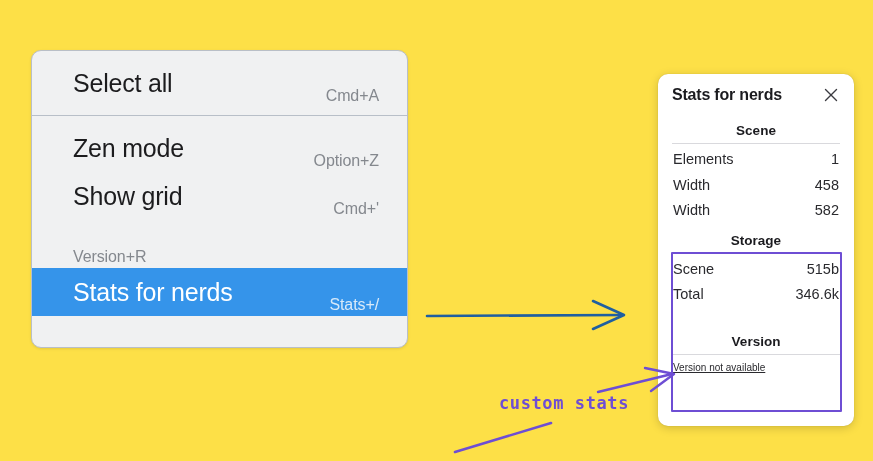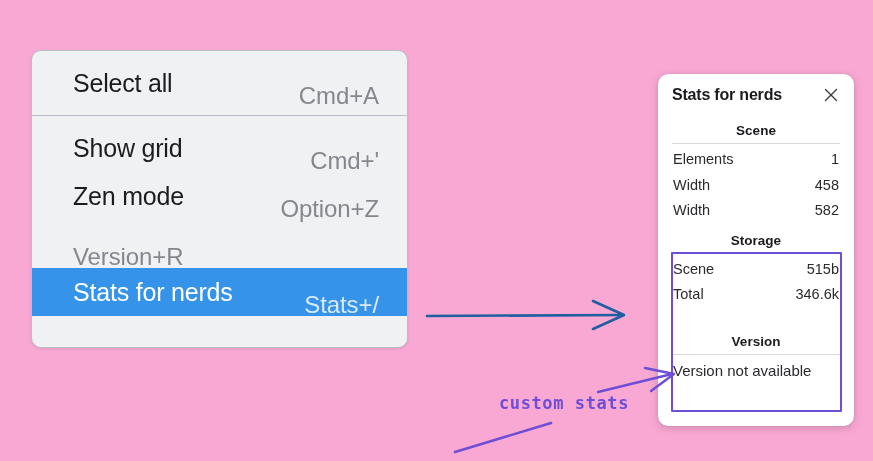--- a/index.html
+++ b/index.html
@@ -9,21 +9,21 @@
     height: 461px;
     background: #ffffff;
     font-family: "Liberation Sans", sans-serif;
     overflow: hidden;
   }
 
   #stage {
     position: relative;
     width: 873px;
     height: 461px;
-    background: #f9a8d4;
+    background: #fde047;
   }
 
   
   #context-menu {
     position: absolute;
     left: 31px;
     top: 50px;
     width: 377px;
     height: 298px;
     background: #f0f1f2;
@@ -51,21 +51,21 @@
   }
 
   .menu-item .label {
     font-size: 25px;
     color: #1c1c1e;
     letter-spacing: -0.2px;
     white-space: nowrap;
   }
 
   .menu-item .shortcut {
-    font-size: 24px;
+    font-size: 16px;
     color: #84888e;
     letter-spacing: -0.1px;
     white-space: nowrap;
     margin-top: 25px;
   }
 
   .menu-item.selected {
     background: #3594ea;
   }
   .menu-item.selected .label { color: #ffffff; }
@@ -127,24 +127,25 @@
     font-size: 14.5px;
     color: #2a2a2e;
     padding: 3px 1px;
     line-height: 1.35;
   }
 
   .stat-row .k { white-space: nowrap; }
   .stat-row .v { white-space: nowrap; }
 
   .plain-row {
-    font-size: 15px;
+    font-size: 10px;
     color: #2a2a2e;
     padding: 4px 1px;
     white-space: nowrap;
+    text-decoration: underline;
   }
 
   
   #custom-stats-box {
     position: absolute;
     left: 671px;
     top: 252px;
     width: 171px;
     height: 160px;
     border: 2px solid #6e4ed4;
@@ -184,26 +185,26 @@
       <div class="menu-item">
         <span class="label">Select all</span>
         <span class="shortcut">Cmd+A</span>
       </div>
     </div>
 
     <div class="menu-sep"></div>
 
     <div class="menu-group">
       <div class="menu-item">
+        <span class="label">Zen mode</span>
+        <span class="shortcut">Option+Z</span>
+      </div>
+      <div class="menu-item">
         <span class="label">Show grid</span>
         <span class="shortcut">Cmd+'</span>
-      </div>
-      <div class="menu-item">
-        <span class="label">Zen mode</span>
-        <span class="shortcut">Option+Z</span>
       </div>
       <div class="menu-item">
         <span class="shortcut">Version+R</span>
       </div>
       <div class="menu-item selected">
         <span class="label">Stats for nerds</span>
         <span class="shortcut">Stats+/</span>
       </div>
     </div>
 

